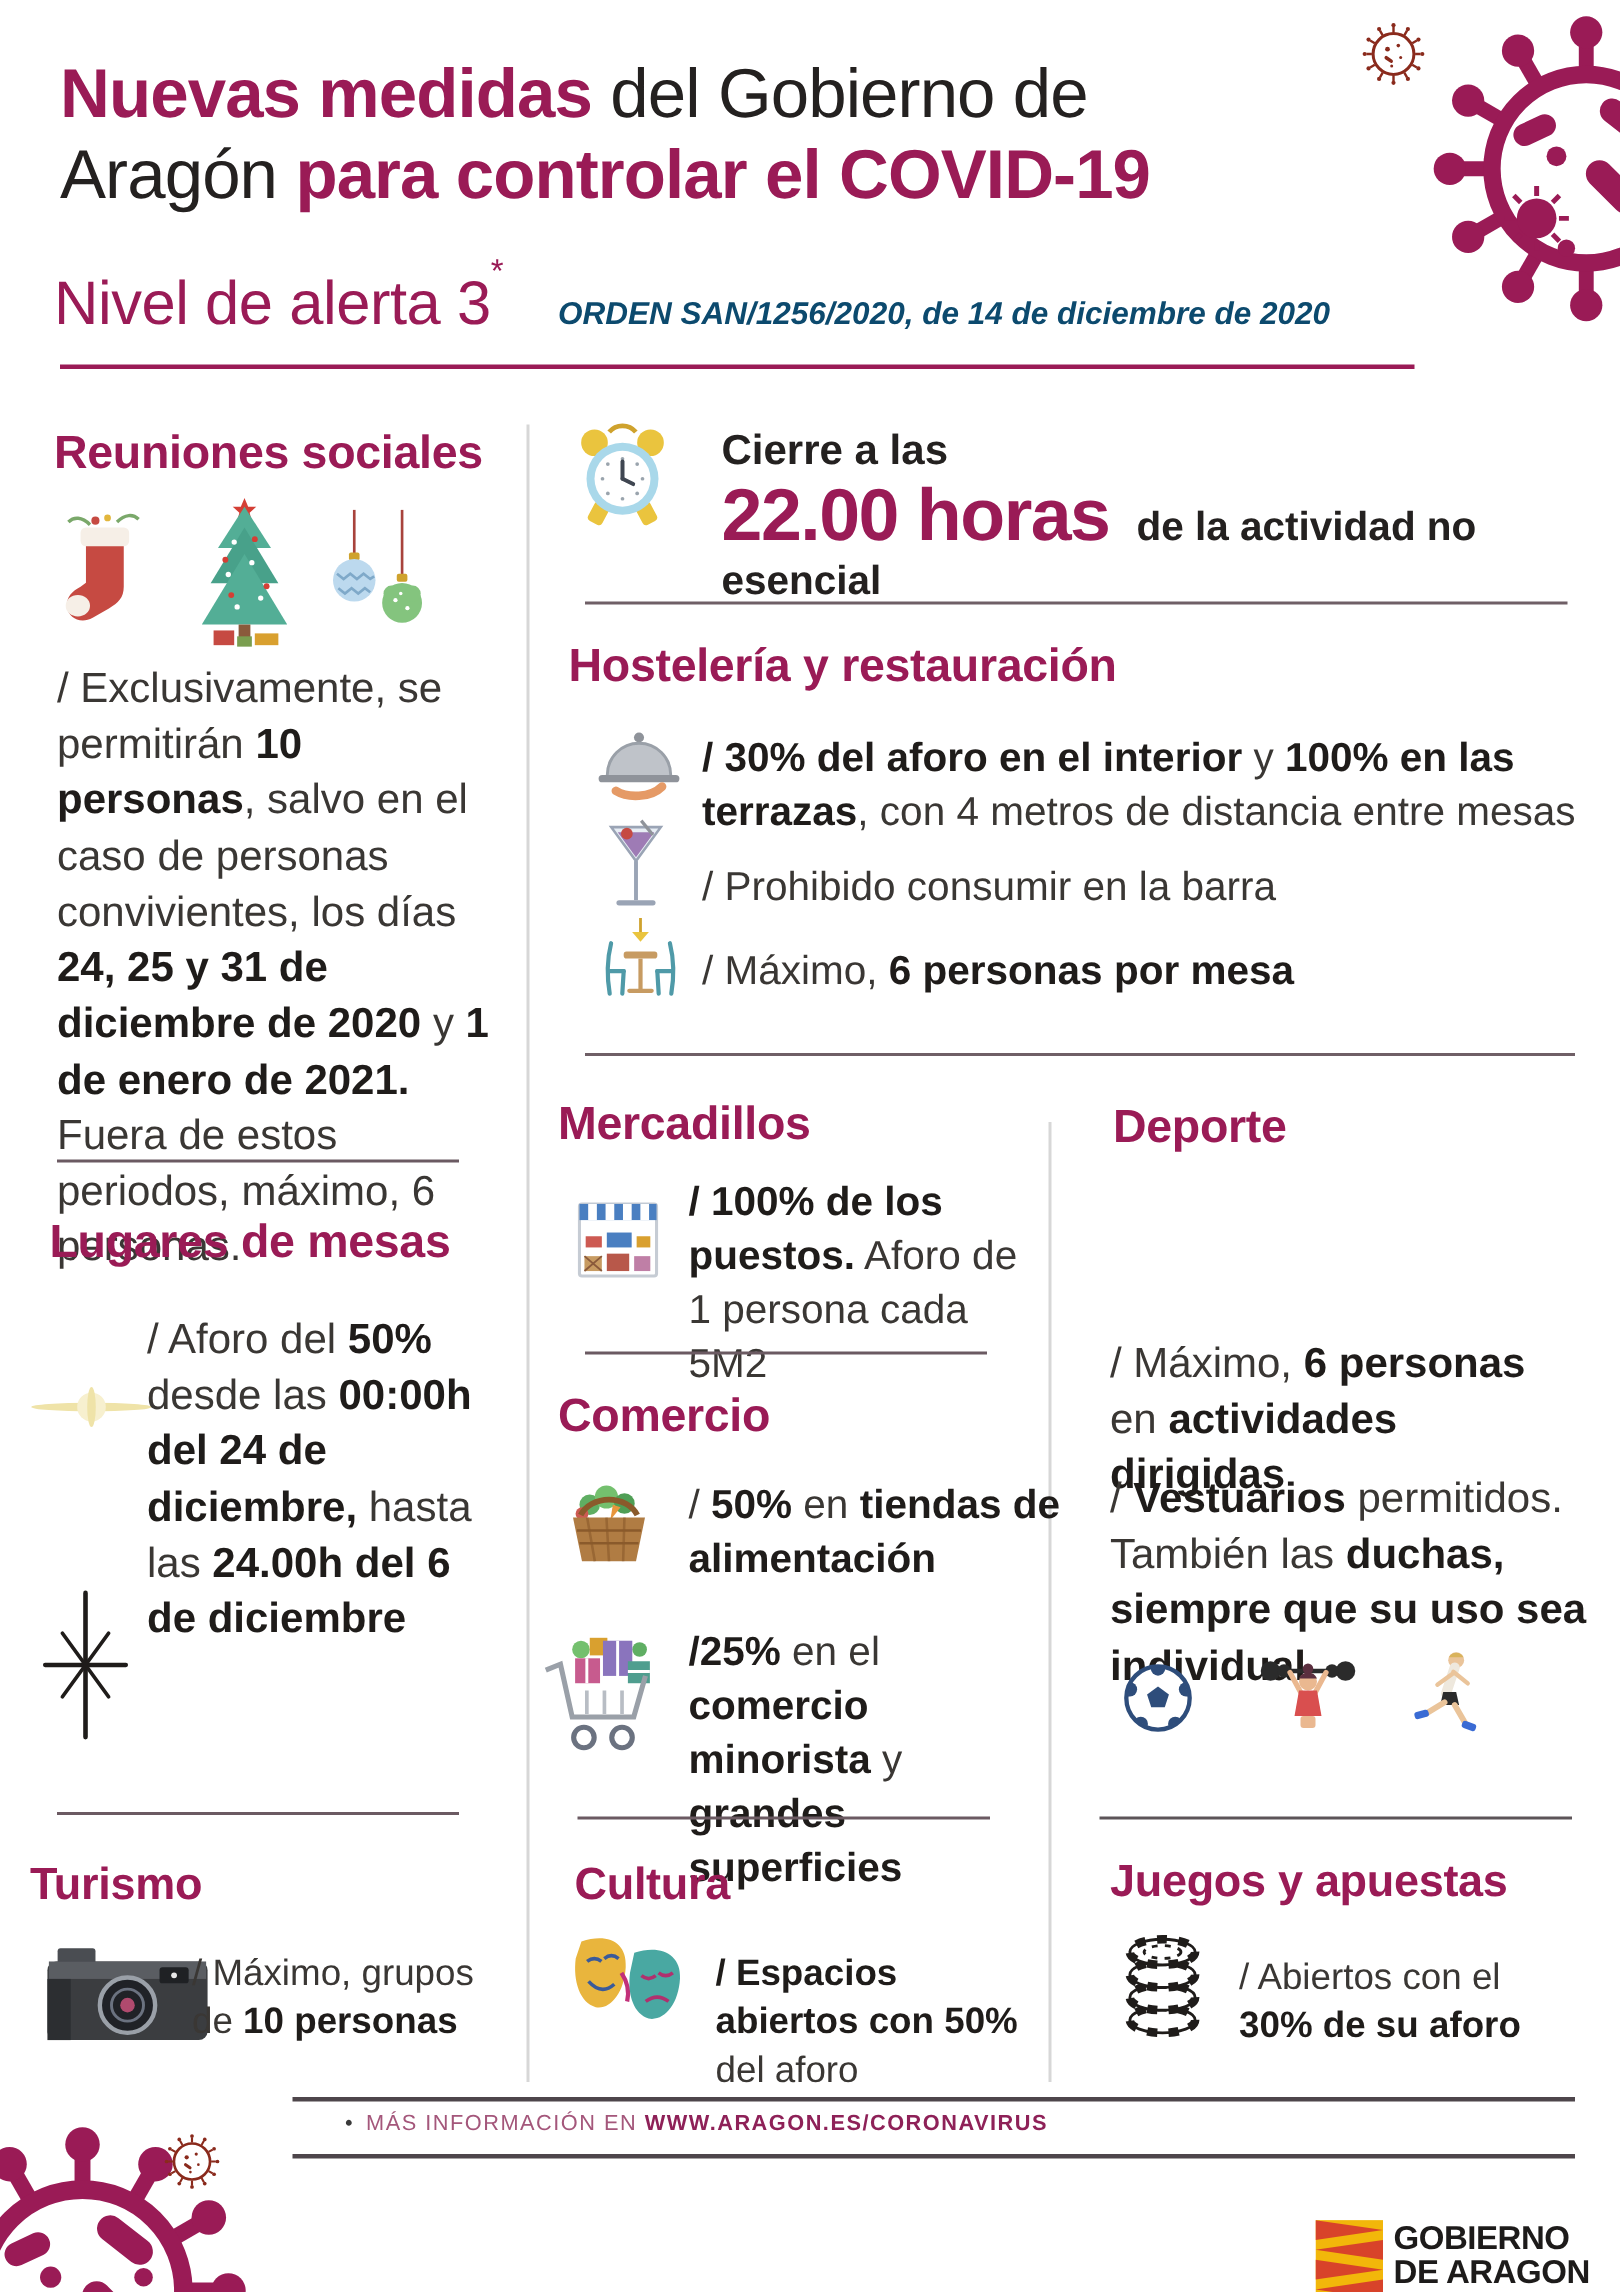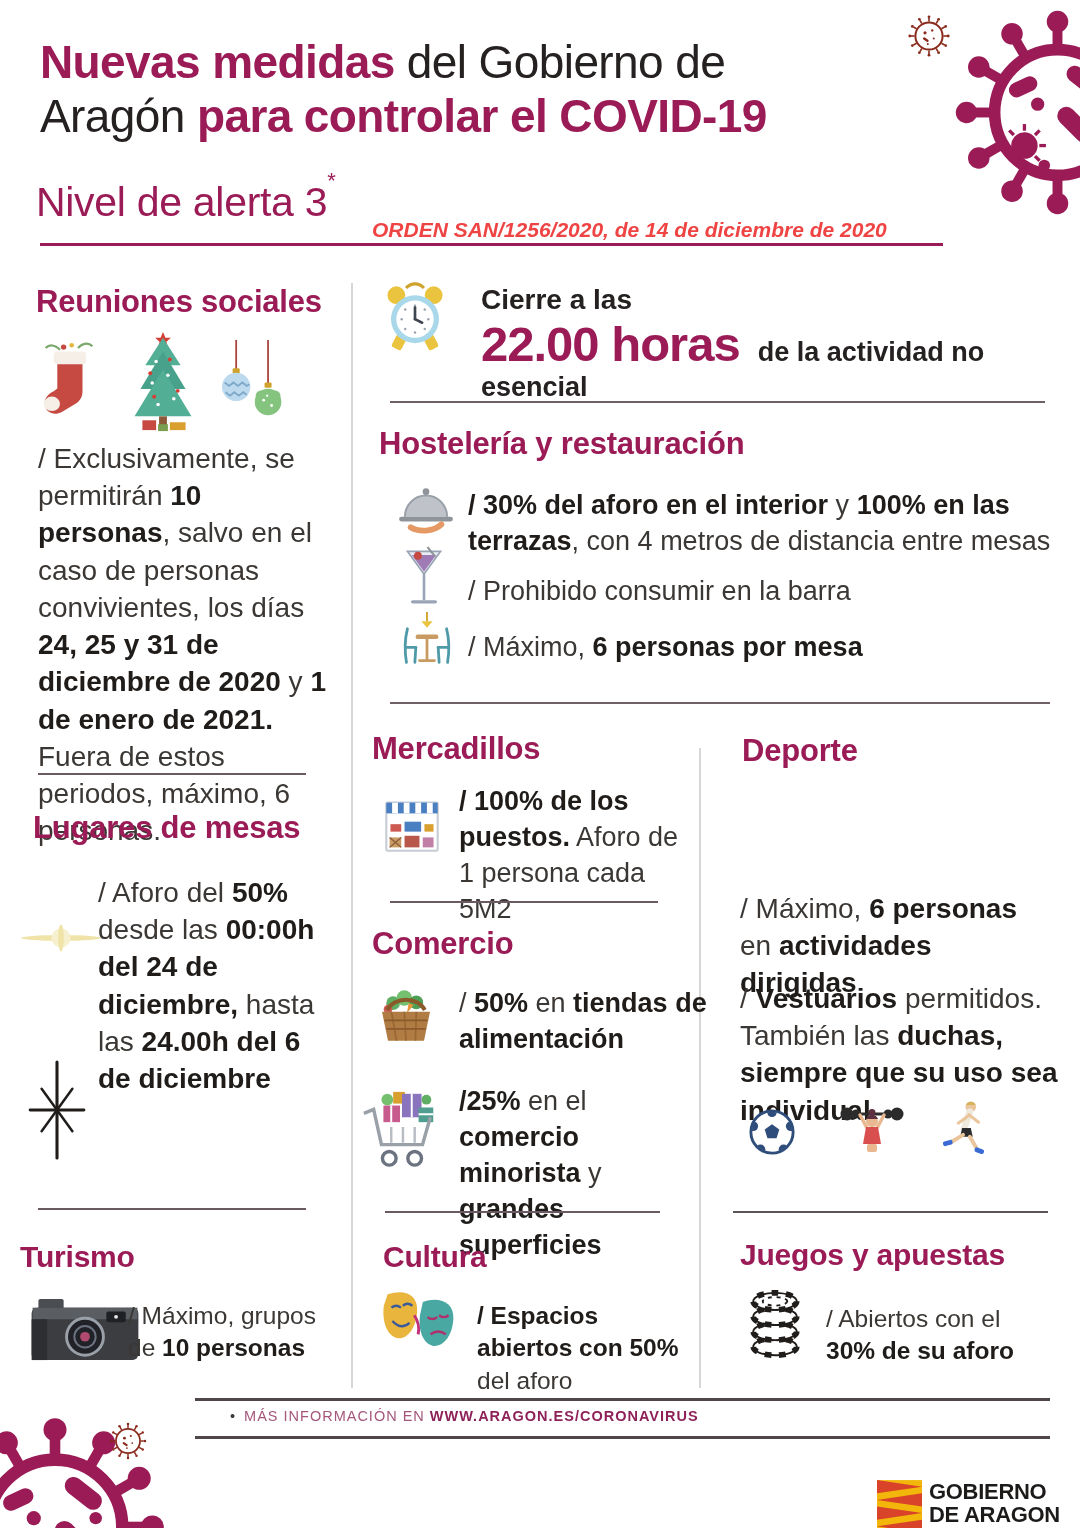--- a/index.html
+++ b/index.html
@@ -15,21 +15,21 @@
   .body.sm{font-size:24.5px;line-height:1.32;}
   .b{font-weight:700;color:#1f1c1a;}
   .hr{position:absolute;background:#6b5a62;height:2px;}
   .vr{position:absolute;background:#d7d7d7;width:2px;}
   
   .title{position:absolute;left:40px;top:36px;width:880px;font-size:46px;line-height:1.17;
          font-weight:700;color:var(--accent);letter-spacing:-0.6px;}
   .title .plain{color:#242120;font-weight:400;}
   .alert{position:absolute;left:36px;top:168px;font-size:41px;font-weight:400;color:var(--accent);letter-spacing:-0.3px;}
   .alert sup{font-size:22px;vertical-align:28px;}
-  .order{position:absolute;left:372px;top:198px;font-size:21px;font-style:italic;font-weight:700;color:#ef4444;margin-top:20px;}
+  .order{position:absolute;left:372px;top:198px;font-size:21px;font-style:italic;font-weight:700;color:#0c4a6e;}
   .header-rule{position:absolute;left:40px;top:243px;width:903px;height:3px;background:var(--accent);}
   
   .cl1{font-size:28px;font-weight:700;color:#242120;}
   .time{font-size:49px;font-weight:700;color:var(--accent);letter-spacing:-1px;}
   .csuf{font-size:27px;font-weight:700;color:#242120;margin-left:18px;}
   
   .fline{position:absolute;left:195px;width:855px;height:2.5px;background:#4e464b;}
   .finfo{position:absolute;left:230px;top:1408px;font-size:14.5px;letter-spacing:1px;color:#a4577b;}
   .finfo .dot{color:#3a3a3a;margin-right:8px;}
   .finfo .lnk{font-weight:700;color:#8e2158;}

